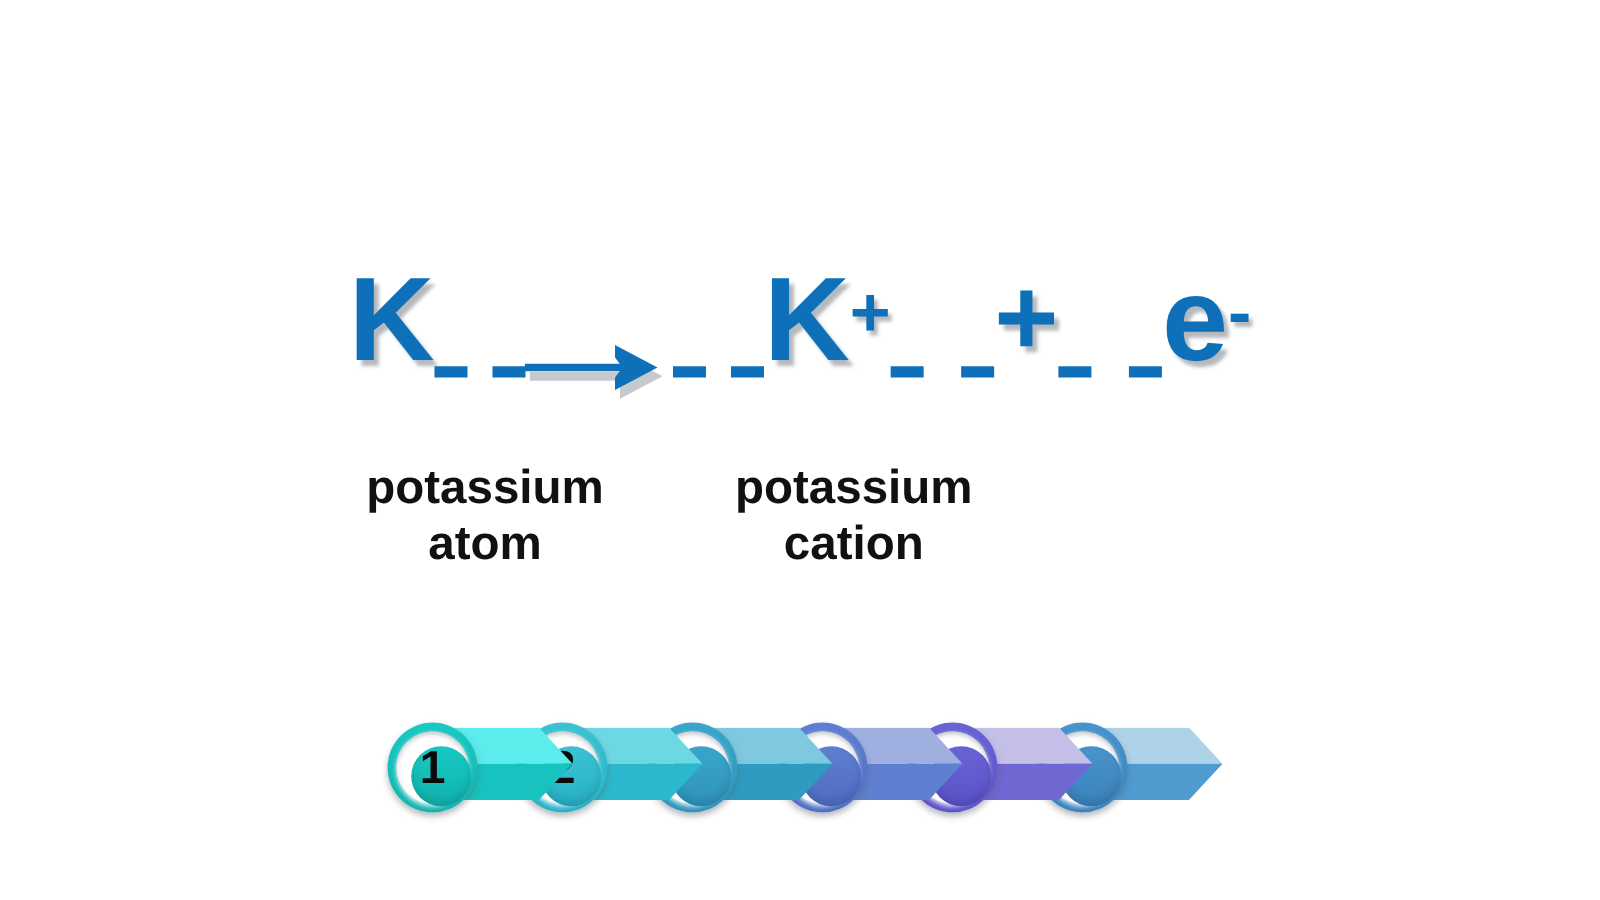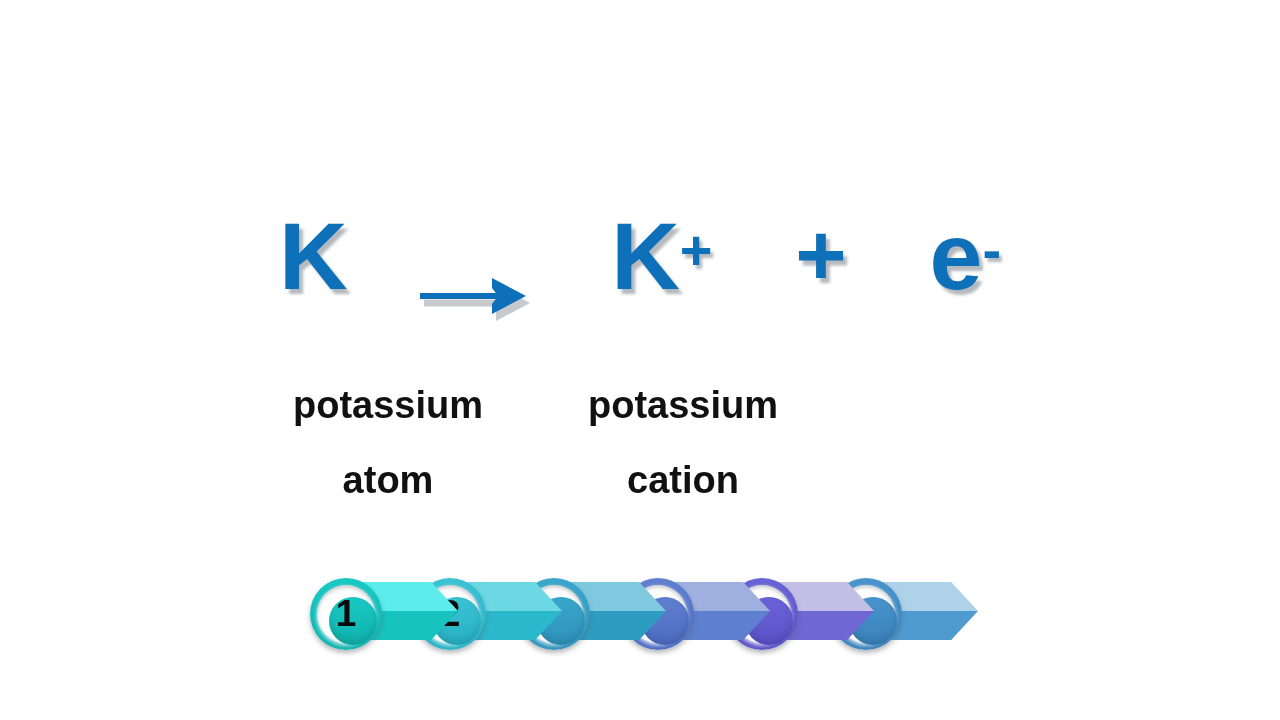--- a/index.html
+++ b/index.html
@@ -30,20 +30,21 @@
     top: 196px;
     width: 1280px;
     text-align: center;
     white-space: nowrap;
     font-family: "Liberation Sans", sans-serif;
     font-weight: bold;
     font-size: 95px;
     line-height: 120px;
     color: #0e70b8;
     letter-spacing: 0px;
+    text-decoration: underline;
   }
   .eq-term {
     display: inline-block;
     position: relative;
     color: #0e70b8;
     text-shadow: 4px 5px 3px rgba(120,128,136,0.55);
   }
   .eq-sup {
     display: inline-block;
     font-size: 56px;
@@ -75,21 +76,21 @@
     position: relative;
     top: 4px;
   }
 
   
   .caption {
     position: absolute;
     font-family: "Liberation Sans", sans-serif;
     font-weight: bold;
     font-size: 38px;
-    line-height: 75px;
+    line-height: 45px;
     color: #111111;
     text-align: center;
     white-space: pre-line;
   }
   #caption-atom {
     left: 233px;
     top: 368px;
     width: 310px;
   }
   #caption-cation {

